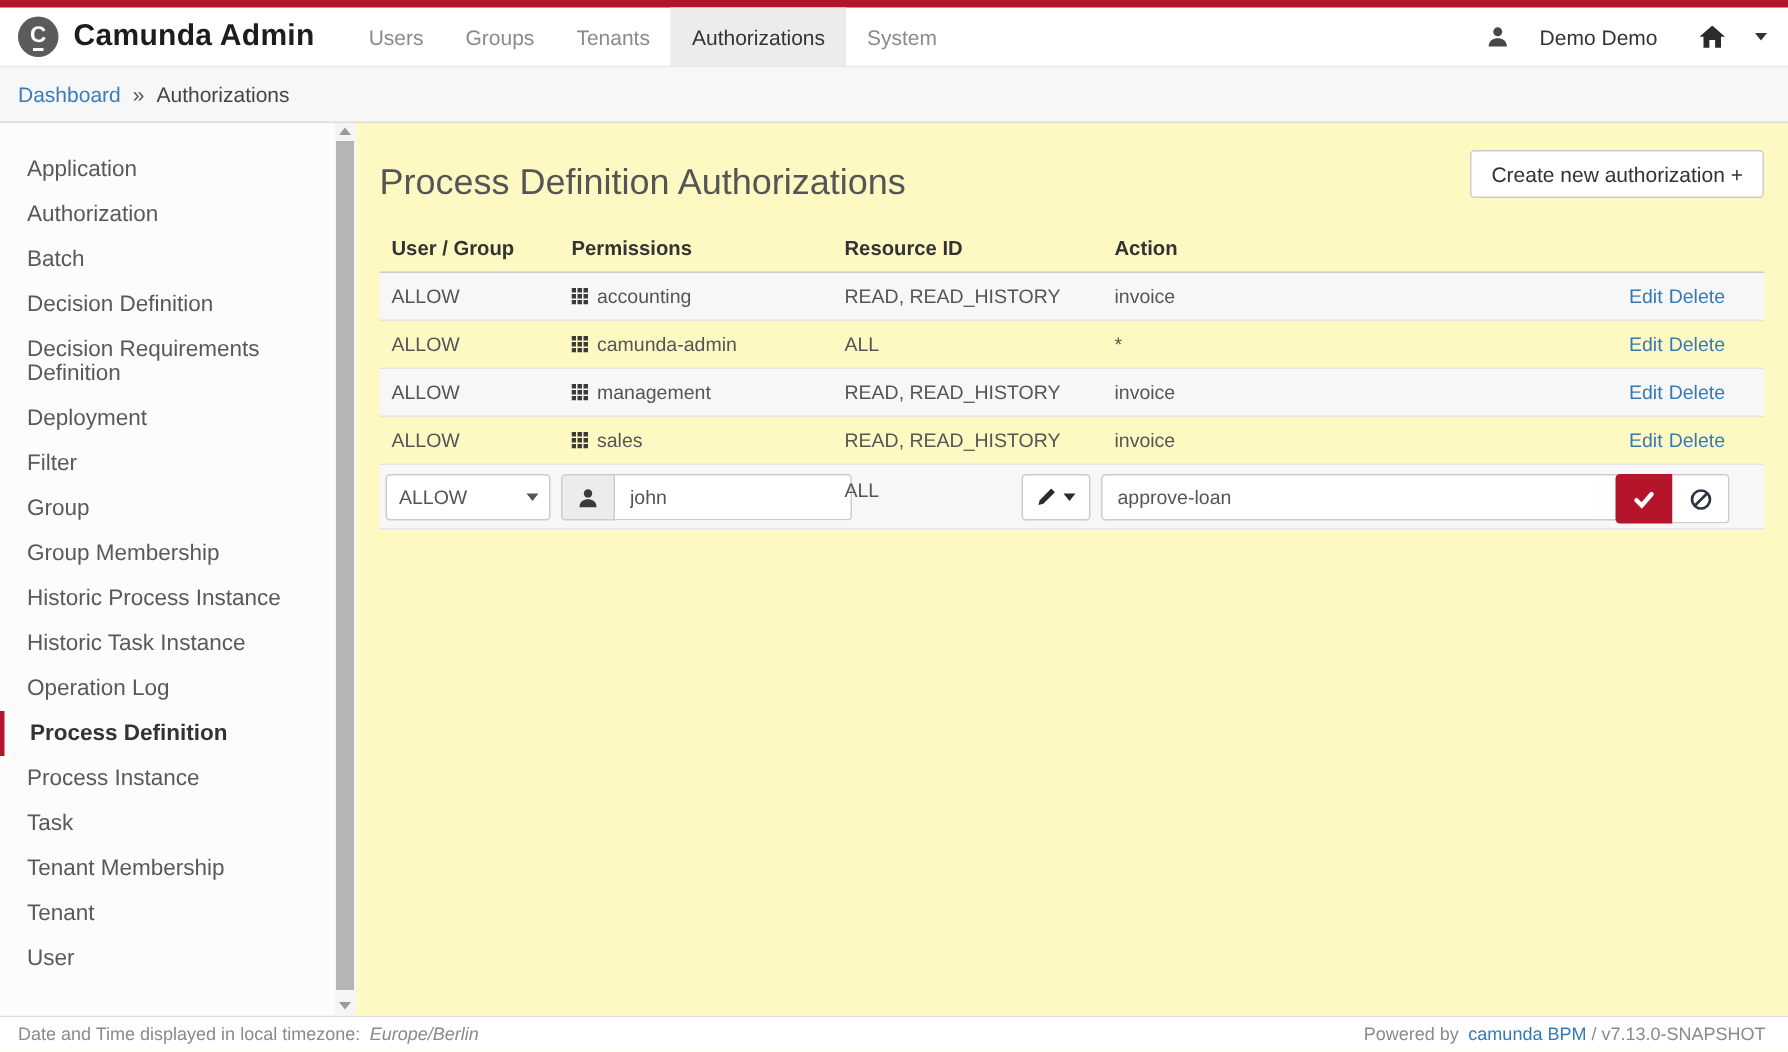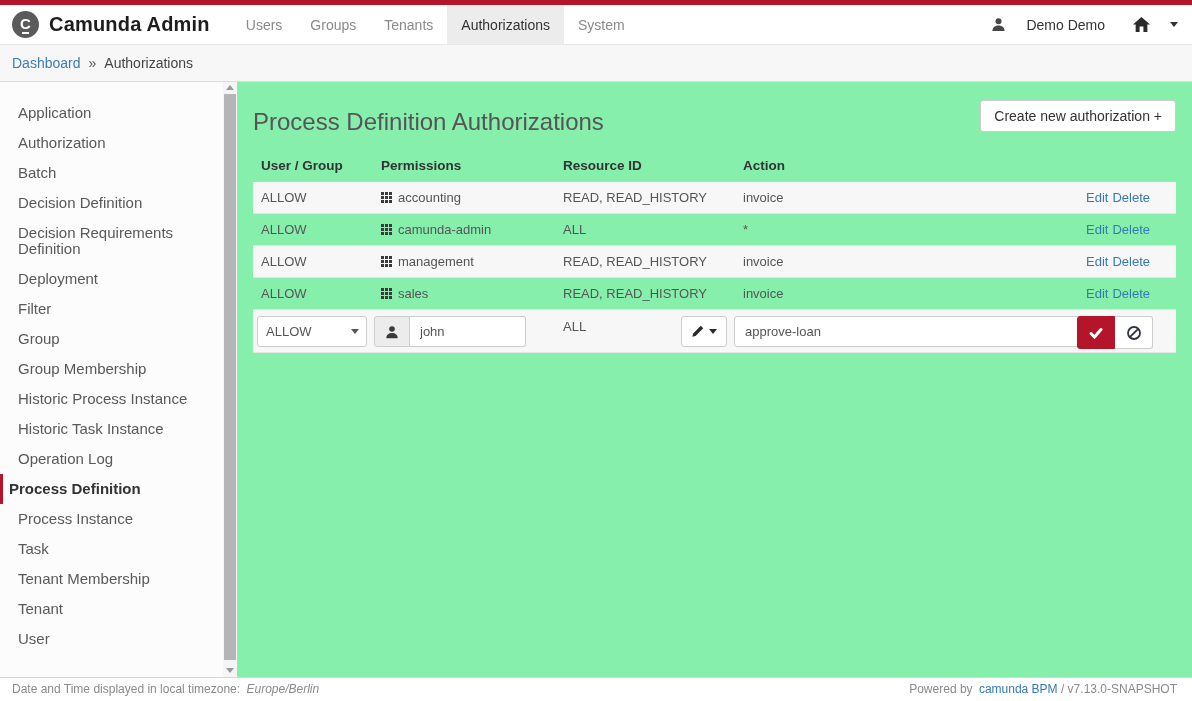--- a/index.html
+++ b/index.html
@@ -30,33 +30,33 @@
     display:flex; align-items:center; padding:0 12px; font-size:14px; gap:8px; }
   .breadcrumb a { color:#3d7cb8; text-decoration:none; }
   .crumb-sep { color:#555; }
   .crumb-current { color:#444; }
 
   
   .page { display:flex; height:595px; }
   .sidebar { width:237px; position:relative; background:#fcfcfc; padding:16px 0 0 0; }
   .sidebar ul { list-style:none; }
   .sidebar li { font-size:15px; color:#58595b; padding:7px 30px 7px 18px; cursor:pointer; line-height:16px; }
-  .sidebar li.active { border-left:3px solid var(--brand-red); padding-left:6px;
+  .sidebar li.active { border-left:3px solid var(--brand-red); padding-left:17px;
     color:#333; font-weight:600; }
   .scrollbar { position:absolute; right:0; top:0; bottom:0; width:14px; background:#f5f5f5; }
   .scroll-up { position:absolute; top:3px; left:3px; width:0; height:0;
     border-left:4px solid transparent; border-right:4px solid transparent;
     border-bottom:5px solid #9a9a9a; }
   .scroll-thumb { position:absolute; top:12px; bottom:17px; left:1px; width:12px; background:#b5b5b5; }
   .scroll-down { position:absolute; bottom:4px; left:3px; width:0; height:0;
     border-left:4px solid transparent; border-right:4px solid transparent;
     border-top:5px solid #9a9a9a; }
 
   
-  .main { flex:1; padding:0 16px; background:#86efac; }
+  .main { flex:1; padding:0 16px; background:#fef9c3; }
   .main-header { display:flex; align-items:flex-start; justify-content:space-between; margin-top:18px; }
   .page-title { font-size:24px; font-weight:400; color:#555; margin-top:8px; }
   .create-btn { background:#fff; border:1px solid #ccc; border-radius:3px; padding:7px 13px;
     font-size:14px; color:#333; cursor:pointer; font-family:inherit; }
 
   
   .auth-table { margin-top:14px; }
   .trow { display:grid; grid-template-columns:120px 182px 180px 320px 1fr; }
   .thead { font-weight:bold; font-size:13.5px; color:#333; border-bottom:1px solid #ccc; }
   .thead > div { padding:8px; }
@@ -75,21 +75,21 @@
   .select-wrap { left:4px; width:110px; height:31px; position:absolute; }
   .select-wrap select { width:100%; height:100%; appearance:none; -webkit-appearance:none;
     border:1px solid #ccc; border-radius:3px; background:#fff; padding:0 20px 0 8px;
     font-size:13px; color:#555; font-family:inherit; }
   .select-wrap .sel-caret { position:absolute; right:8px; top:13px; width:0; height:0;
     border-left:4px solid transparent; border-right:4px solid transparent;
     border-top:5px solid #555; pointer-events:none; }
   .input-group { left:121px; display:flex; }
   .ig-addon { width:36px; height:31px; background:#ececec; border:1px solid #ccc;
     border-radius:3px 0 0 3px; display:flex; align-items:center; justify-content:center; }
-  .ig-input { width:116px; height:31px; border:1px solid #ccc; border-left:none;
+  .ig-input { width:158px; height:31px; border:1px solid #ccc; border-left:none;
     border-radius:0 3px 3px 0; padding:0 10px; font-size:13px; color:#555; font-family:inherit; }
   .all-text { left:310px; top:9px; font-size:13px; color:#555; position:absolute; }
   .pencil-btn { left:428px; width:46px; height:31px; background:#fff; border:1px solid #ccc;
     border-radius:3px; display:flex; align-items:center; justify-content:center; gap:5px; cursor:pointer; }
   .resource-input { left:481px; width:350px; height:31px; border:1px solid #ccc; border-radius:3px;
     padding:0 10px; font-size:13px; color:#555; font-family:inherit; position:absolute; top:6px; }
   .btn-group { left:824px; top:5px; display:flex; }
   .btn-confirm { width:38px; height:33px; background:var(--brand-red); border:1px solid var(--brand-red);
     border-radius:3px 0 0 3px; display:flex; align-items:center; justify-content:center; cursor:pointer; }
   .btn-abort { width:38px; height:33px; background:#fff; border:1px solid #ccc; border-left:none;

